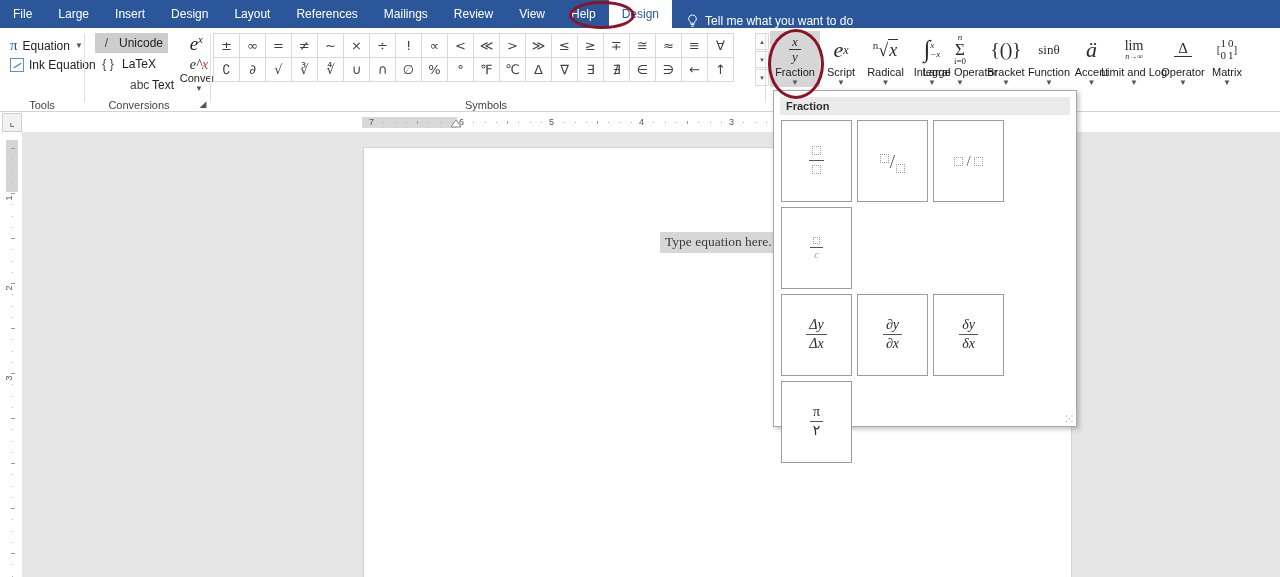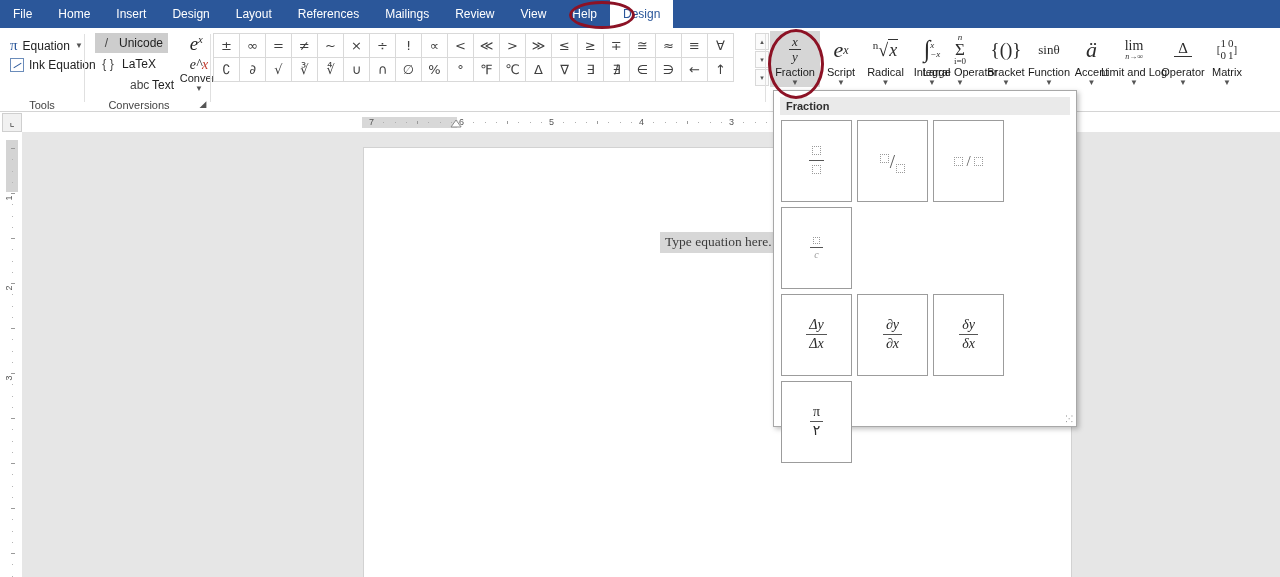--- a/index.html
+++ b/index.html
@@ -225,30 +225,39 @@
     font-size: 9px; color: #888; line-height: 1;
   }
 </style>
 </head>
 <body>
 
 <div id="app">
 
   <div class="tabbar">
     <div class="tab">File</div>
-    <div class="tab">Home</div>
+    <div class="tab">Large</div>
     <div class="tab">Insert</div>
     <div class="tab">Design</div>
     <div class="tab">Layout</div>
     <div class="tab">References</div>
     <div class="tab">Mailings</div>
     <div class="tab">Review</div>
     <div class="tab">View</div>
     <div class="tab">Help</div>
     <div class="tab active">Design</div>
+    <div class="tellme">
+      <span class="bulb">
+        <svg width="13" height="14" viewBox="0 0 13 14">
+            <path d="M6.5 1C4.3 1 2.7 2.6 2.7 4.7c0 1.4.7 2.3 1.3 3 .3.4.5.7.5 1.1v.4h4v-.4c0-.4.2-.7.5-1.1.6-.7 1.3-1.6 1.3-3C10.3 2.6 8.7 1 6.5 1z" fill="none" stroke="#ffffff" stroke-width="1"></path>
+            <path d="M4.7 10.6h3.6M5.2 12.2h2.6" stroke="#ffffff" stroke-width="1" fill="none"></path>
+          </svg>
+      </span>
+      <span>Tell me what you want to do</span>
+    </div>
   </div>
 
   <div class="ribbon">
     <div class="ribbon-groups">
 
       <div class="grp" style="left:0; width:84px;">
         <div class="tools-btn" style="position:absolute; left:6px; top:7px;">
           <span class="pi-ico">π</span>
           <span>Equation</span>
           <span class="caret-sm">▼</span>
@@ -331,20 +340,21 @@
               <div class="symcell">∋</div>
               <div class="symcell">←</div>
               <div class="symcell">↑</div>
             </div>
         </div>
         <div class="symscroll" style="left:544px;">
           <div>▴</div>
           <div>▾</div>
           <div>▾</div>
         </div>
+        <div class="grp-label">Symbols</div>
       </div>
       <div class="grp-sep" style="left:765px;"></div>
 
       <div class="struct-btn selected" style="left:770px; width:50px;">
         <span class="struct-ico">
           <span class="frac-ico">
               <span class="num">x</span>
               <span class="den">y</span>
             </span>
         </span>

